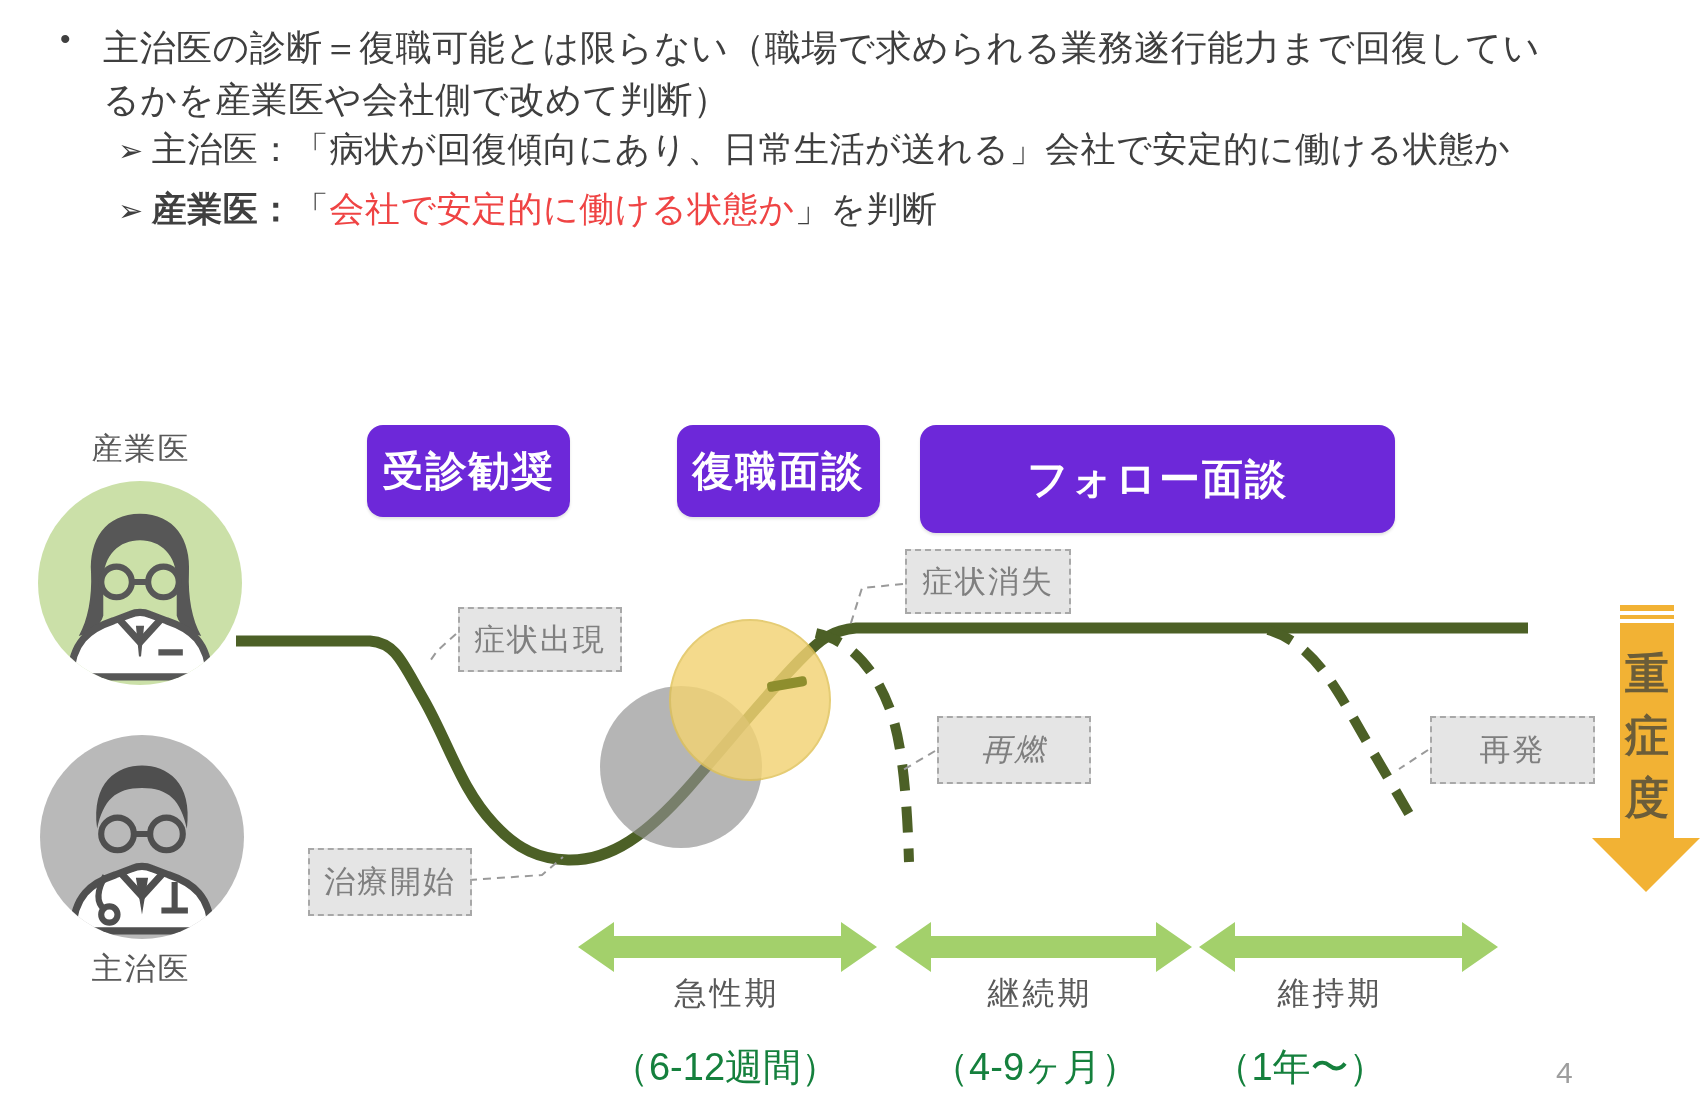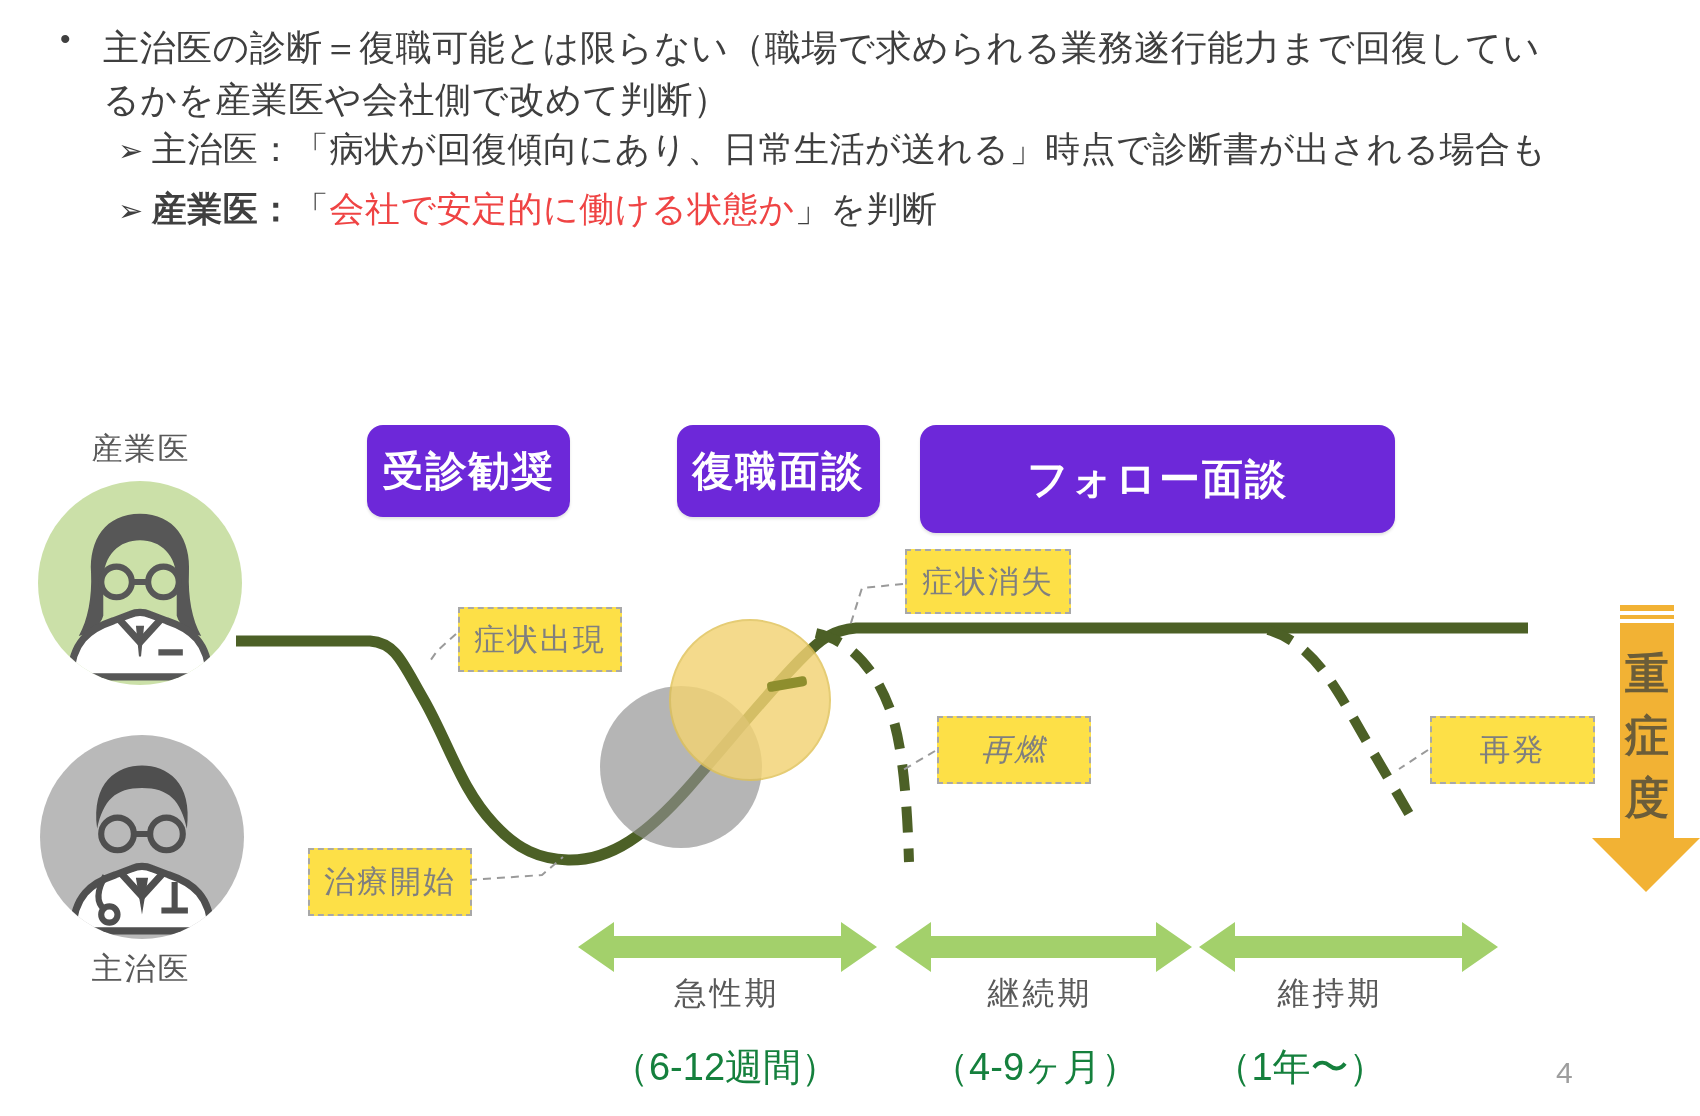--- a/index.html
+++ b/index.html
@@ -16,21 +16,21 @@
   .bold{font-weight:bold;}
   .hl-orange{color:#ef4444;}
   
   .stage-btn{
     background:#6d28d9;border-radius:16px;color:#ffffff;font-weight:bold;
     font-size:41px;display:flex;align-items:center;justify-content:center;
     letter-spacing:2px;box-shadow:0 2px 3px rgba(0,0,0,0.12);
   }
   
   .dashed-box{
-    border:2px dashed #a8a8a8;background:#fde047;color:#7f7f7f;font-size:31px;
+    border:2px dashed #a8a8a8;background:#e5e5e5;color:#7f7f7f;font-size:31px;
     display:flex;align-items:center;justify-content:center;letter-spacing:2px;
   }
   
   .actor-label{color:#595959;font-size:31px;text-align:center;letter-spacing:2px;}
   .avatar-wrap{border-radius:50%;overflow:hidden;}
   
   .phase-name{color:#595959;font-size:32px;text-align:center;white-space:nowrap;letter-spacing:3px;}
   .phase-duration{color:#15803d;font-size:38px;text-align:center;white-space:nowrap;}
   
   .severity-text{
@@ -42,21 +42,21 @@
 </head>
 <body>
 
 <div id="slide">
 
   <div class="abs bullet-dot" style="left:60px;top:22px;">•</div>
   <div class="abs note-line" style="left:103px;top:12px;">主治医の診断＝復職可能とは限らない（職場で求められる業務遂行能力まで回復してい</div>
   <div class="abs note-line" style="left:103px;top:64px;">るかを産業医や会社側で改めて判断）</div>
 
   <div class="abs sub-line" style="left:118px;top:126px;">
-    <span class="sub-marker">➢</span><span>主治医：</span><span>「病状が回復傾向にあり、日常生活が送れる」時点で診断書が出される場合も</span>
+    <span class="sub-marker">➢</span><span>主治医：</span><span>「病状が回復傾向にあり、日常生活が送れる」会社で安定的に働ける状態か</span>
   </div>
 
   <div class="abs sub-line" style="left:118px;top:186px;">
     <span class="sub-marker">➢</span><span class="bold">産業医：</span><span>「</span><span class="hl-orange">会社で安定的に働ける状態か</span><span>」</span><span>を判断</span>
   </div>
 
   <svg class="abs" style="left:0;top:0;" width="1700" height="1116" viewBox="0 0 1700 1116">
 
     <path d="M 236 641 L 370 641 C 396 643 402 662 424 700 C 449 744 461 789 494 824 C 518 850 540 859 568 860 C 612 861 648 833 688 788 C 731 739 768 692 803 657 C 820 640 832 630 856 628 L 1528 628" fill="none" stroke="#4c6026" stroke-width="11"></path>
 

